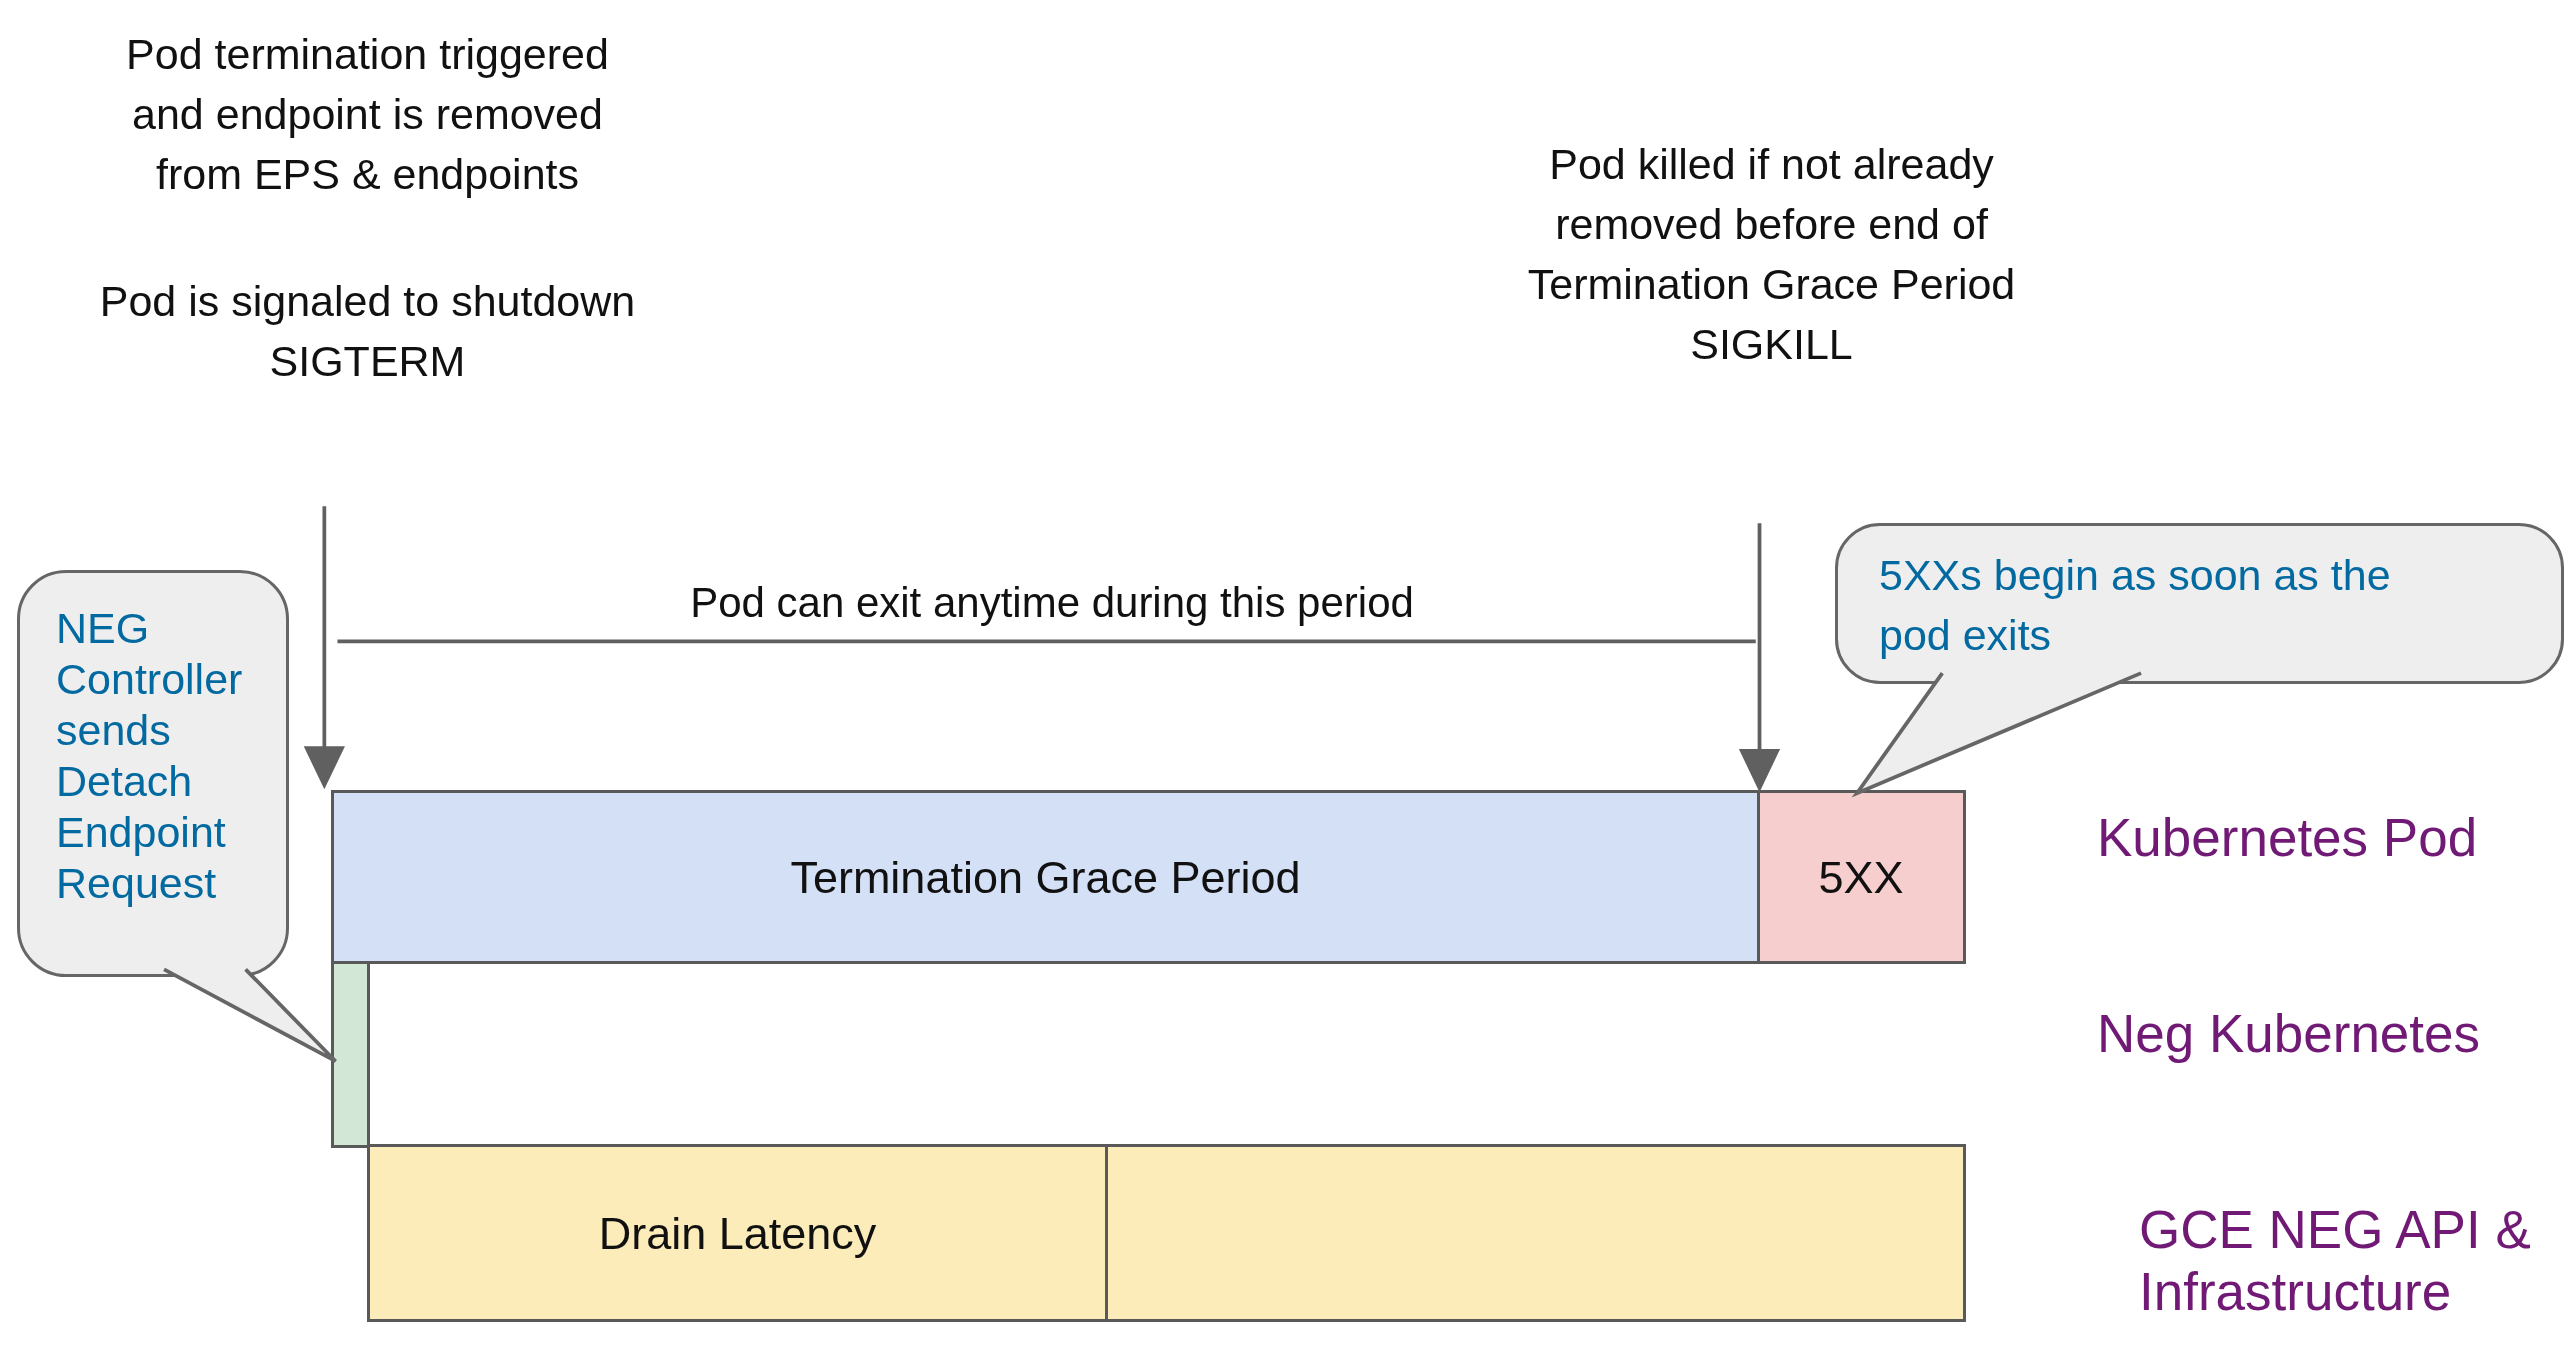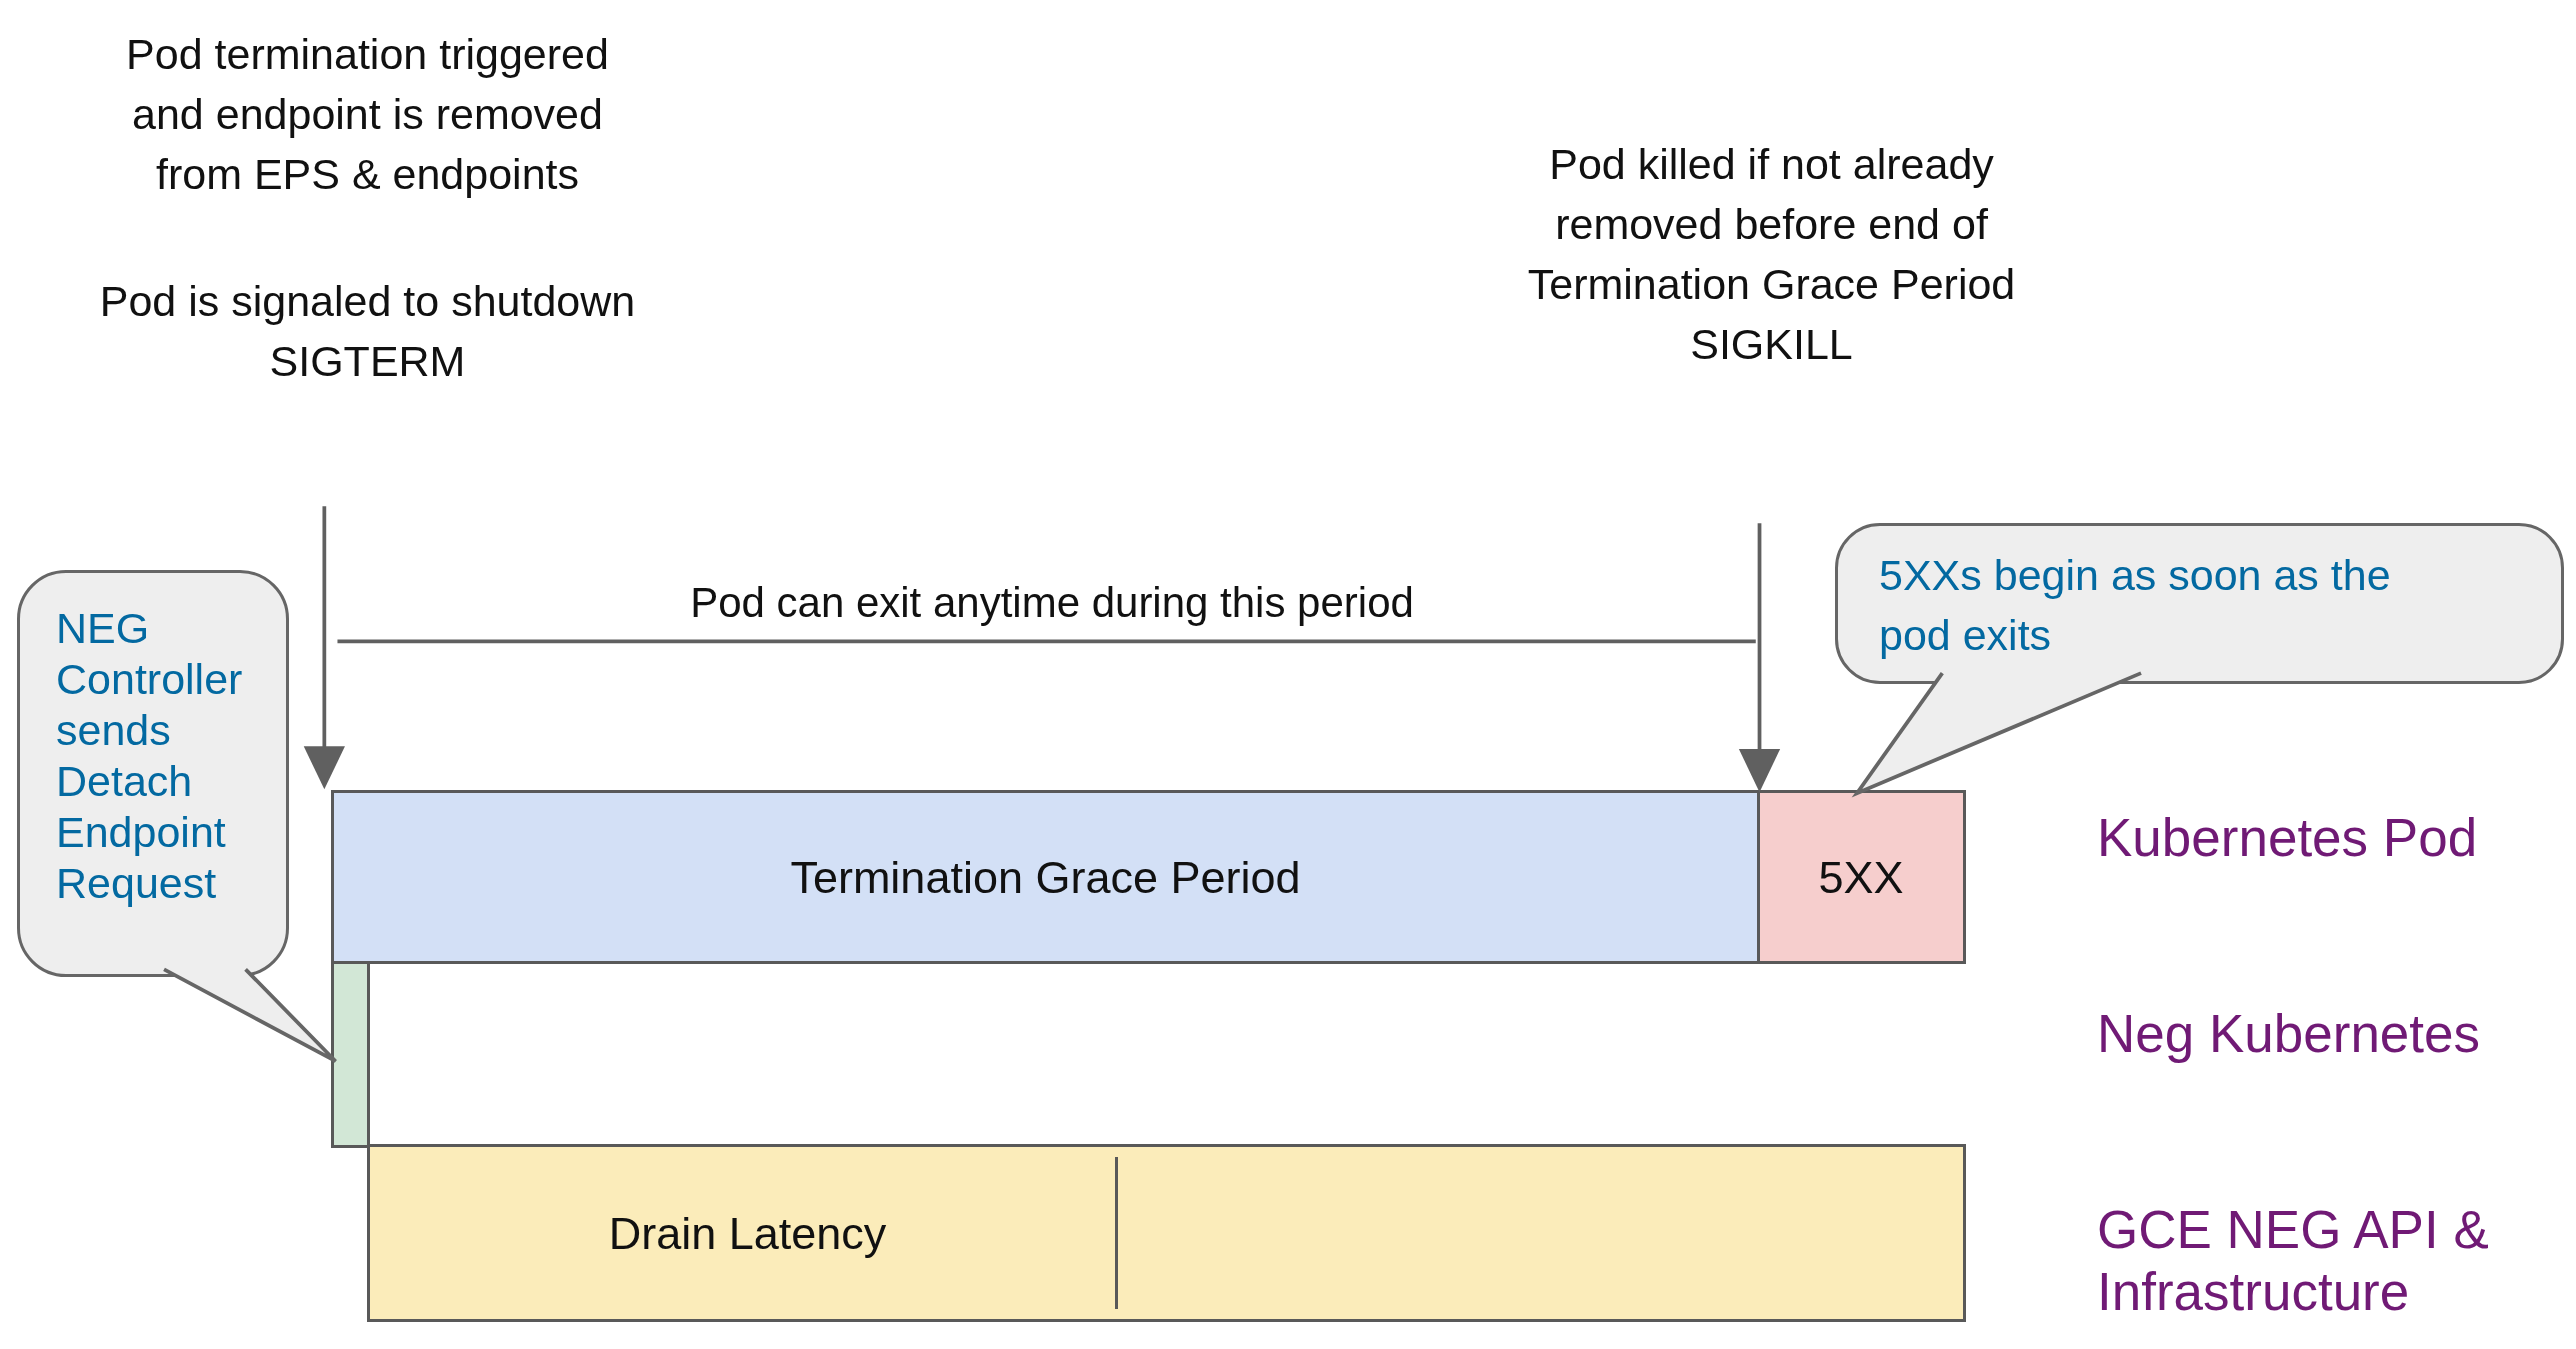--- a/index.html
+++ b/index.html
@@ -13,29 +13,29 @@
   .note-tr{left:1359px;top:134px;width:825px;}
   .note-exit{left:656px;top:577px;width:792px;font-size:42px;line-height:51px;}
 
   .bar{position:absolute;box-sizing:border-box;border:3.7px solid #595959;
        display:flex;align-items:center;justify-content:center;}
   .bar-label{font-size:45px;line-height:49px;text-align:center;}
   .bar-grace{left:331px;top:790px;width:1429px;height:174px;background:#d3e0f6;z-index:2;}
   .bar-5xx{left:1756px;top:790px;width:210px;height:174px;background:#f6cecd;z-index:1;}
   .bar-detach{left:331px;top:961px;width:39px;height:187px;background:#d2e7d6;z-index:1;}
   .bar-gce{left:367px;top:1144px;width:1599px;height:178px;background:#fbecba;z-index:1;
-           padding:10px;justify-content:flex-start;align-items:stretch;}
+           padding:0;justify-content:flex-start;align-items:stretch;}
   .gce-cell{display:flex;align-items:center;justify-content:center;}
   .gce-cell-1{width:735px;border-right:3.7px solid #595959;}
   .gce-cell-2{flex:1;}
 
   .rowlabel{position:absolute;left:2097px;font-size:53px;line-height:62px;white-space:pre-line;color:#701a75;}
   .rowlabel-pod{top:807px;}
   .rowlabel-neg{top:1003px;}
-  .rowlabel-gce{top:1199px;}
+  .rowlabel-gce{top:1199px;margin-left:42px;}
 
   .bubble{position:absolute;box-sizing:border-box;background:#eeeeee;border:3.7px solid #666666;
           z-index:4;font-size:43px;color:#0369a1;}
   .bubble-left{left:17px;top:570px;width:272px;height:407px;border-radius:49px;
                padding:30px 15px 0 36px;line-height:51px;}
   .bubble-right{left:1835px;top:523px;width:729px;height:161px;border-radius:45px;
                 padding:19px 112px 0 41px;line-height:60px;}
 
   .overlay{position:absolute;left:0;top:0;width:2576px;height:1350px;z-index:5;pointer-events:none;}
 </style>

